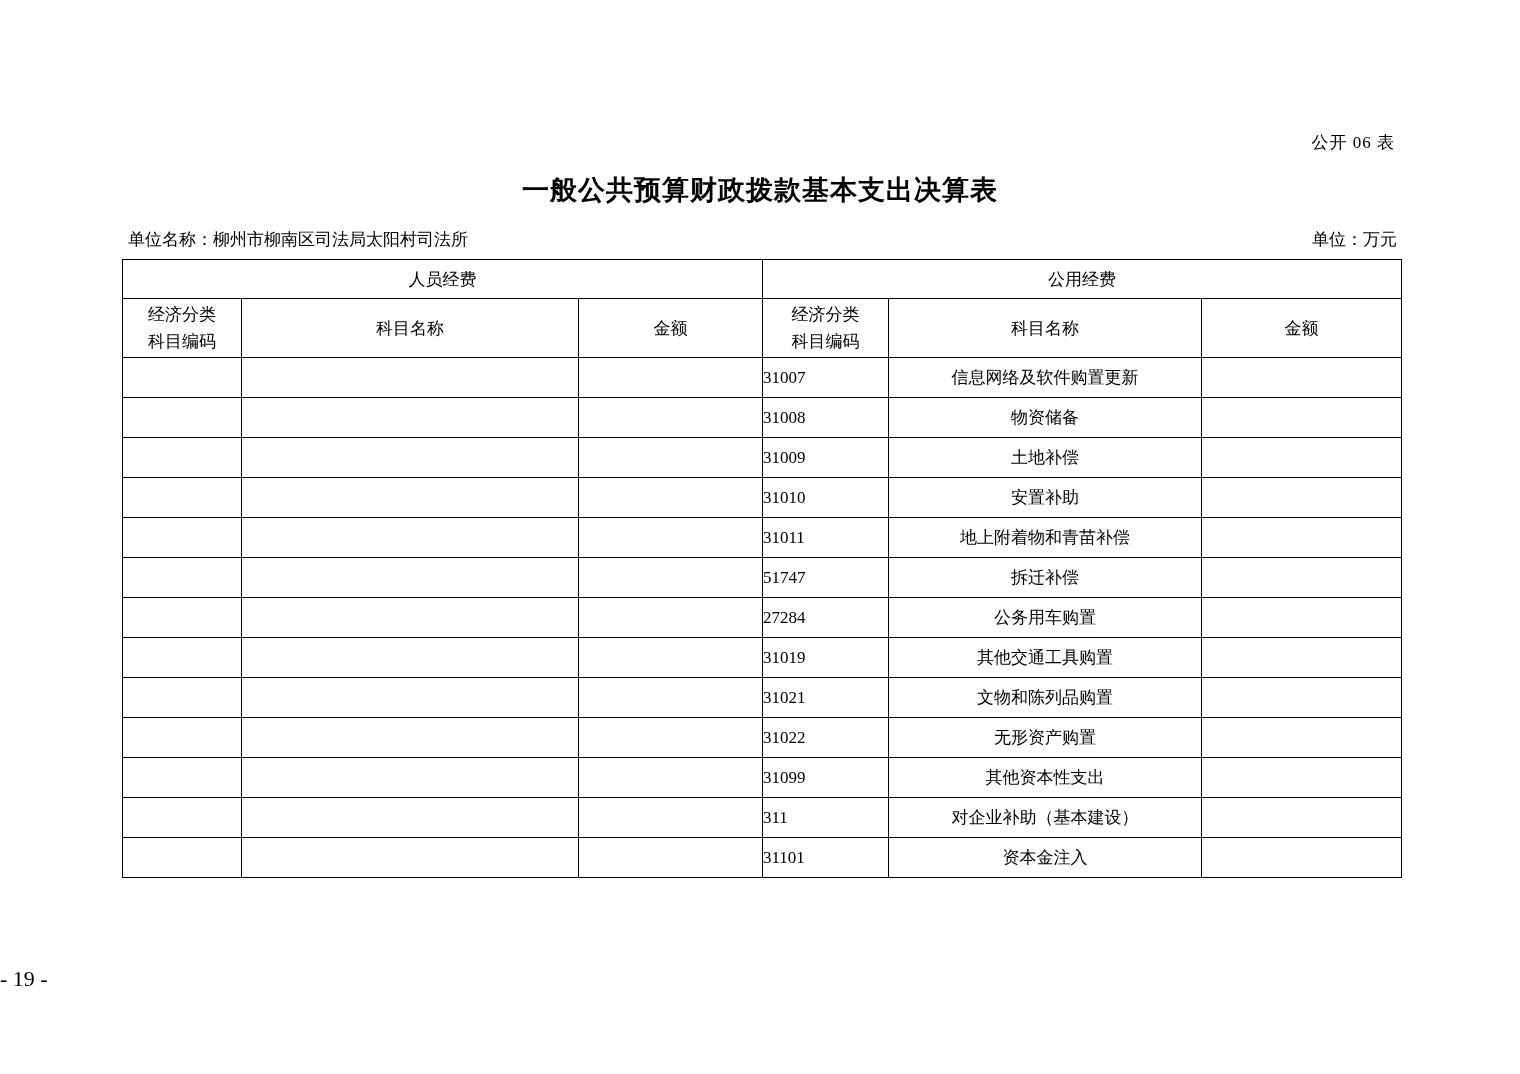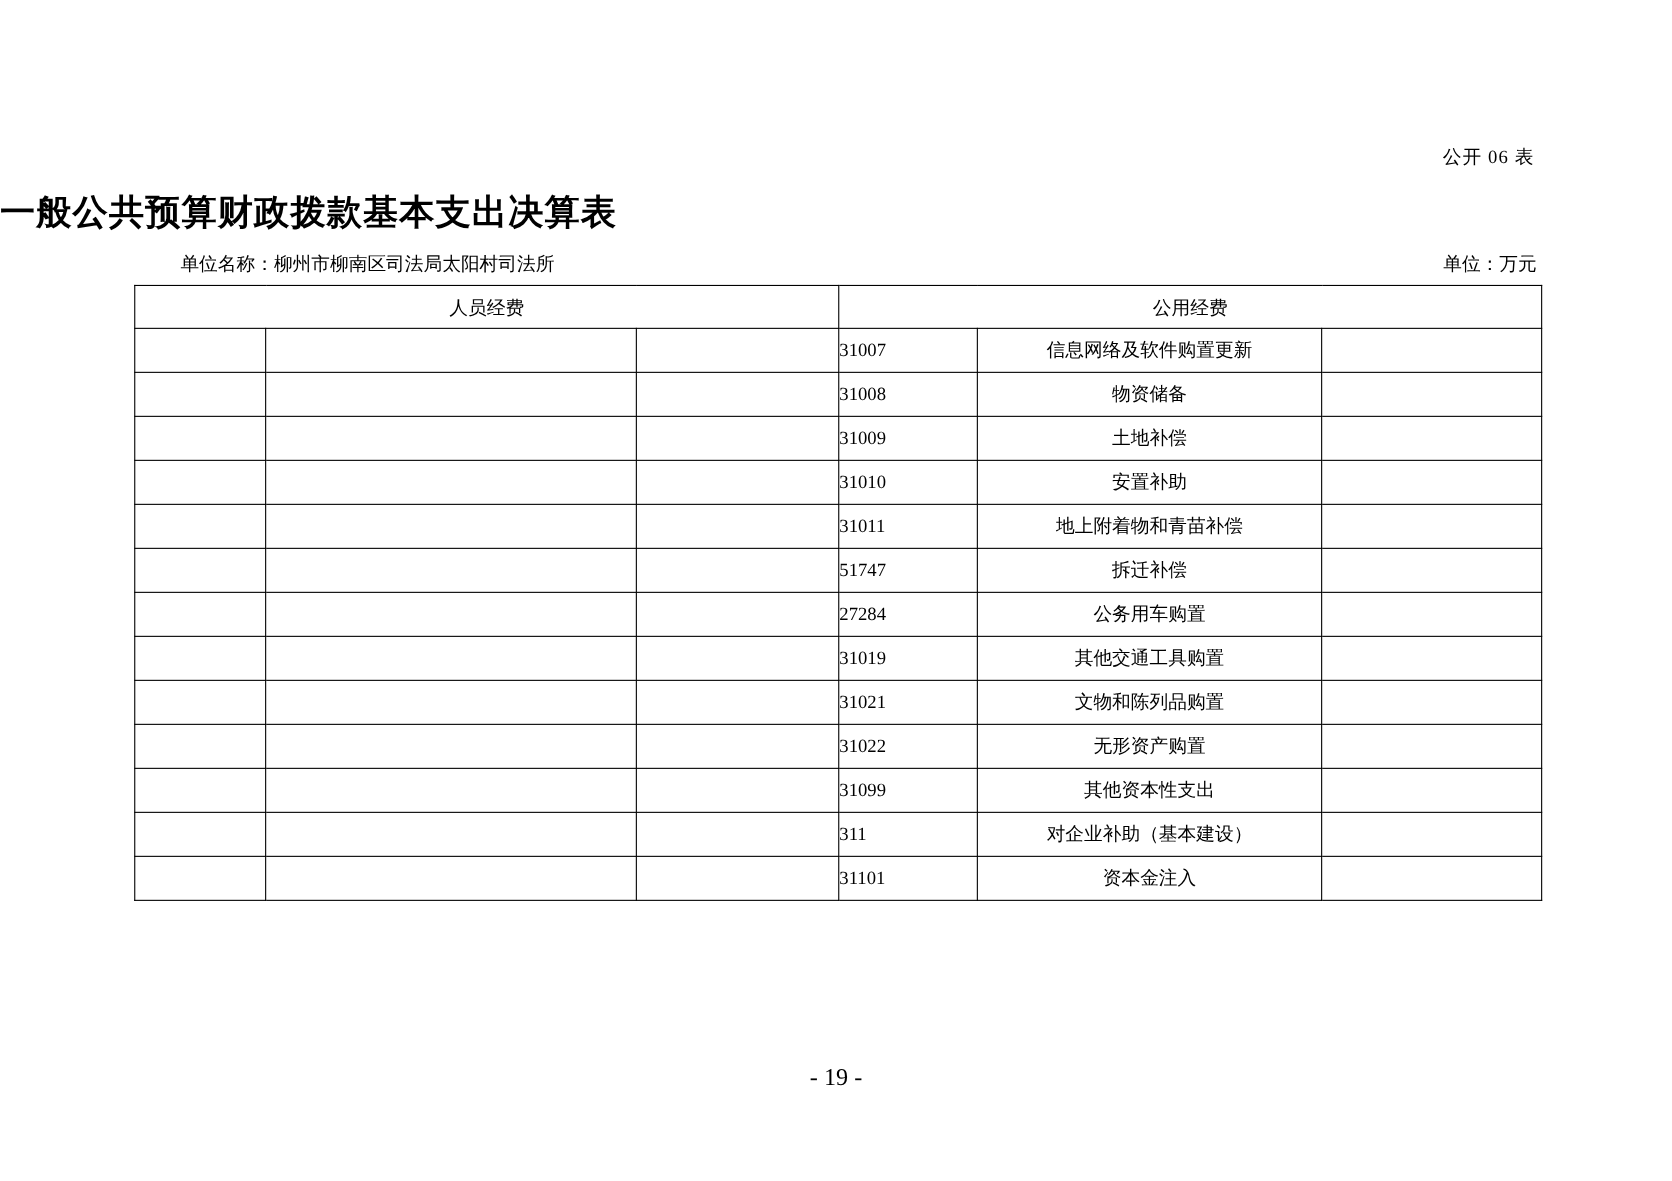--- a/index.html
+++ b/index.html
@@ -22,36 +22,36 @@
     right: 125px;
     font-size: 17px;
     letter-spacing: 1px;
   }
   .title {
     position: absolute;
     top: 172px;
     left: 0;
     width: 100%;
     margin: 0;
-    text-align: left;
-    font-size: 32px;
+    text-align: center;
+    font-size: 27px;
     font-weight: bold;
     letter-spacing: 1px;
   }
   .meta-row {
     position: absolute;
     top: 228px;
     left: 122px;
     width: 1279px;
     display: flex;
     justify-content: space-between;
     align-items: baseline;
     font-size: 17px;
   }
-  .meta-row .meta-left { padding-left: 6px; margin-left: 36px; }
+  .meta-row .meta-left { padding-left: 6px; }
   .meta-row .meta-right { padding-right: 4px; }
   table.fin-table {
     position: absolute;
     top: 259px;
     left: 122px;
     width: 1279px;
     border-collapse: collapse;
     table-layout: fixed;
   }
   .fin-table th, .fin-table td {
@@ -68,21 +68,20 @@
   .two-line span { display: block; line-height: 27px; }
   .fin-table tbody td { height: 40px; }
   .code-cell { text-align: left; padding-left: 8px; }
   .name-cell { text-align: center; padding-left: 10px; }
   .amount-cell { text-align: right; padding-right: 8px; }
   .page-number {
     position: absolute;
     top: 966px;
     left: 0;
     width: 100%;
-    text-align: center;
     font-size: 22px;
   }
 </style>
 </head>
 <body>
 
 <div class="page">
 
   <div class="doc-label">公开 06 表</div>
 
@@ -100,20 +99,34 @@
       <col style="width:184px">
       <col style="width:126px">
       <col style="width:313px">
       <col style="width:200px">
     </colgroup>
     <thead>
       <tr class="section-row">
         <th colspan="3">人员经费</th>
         <th colspan="3">公用经费</th>
       </tr>
+      <tr class="colhead-row">
+        <th class="two-line">
+          <span>经济分类</span>
+          <span>科目编码</span>
+        </th>
+        <th>科目名称</th>
+        <th>金额</th>
+        <th class="two-line">
+          <span>经济分类</span>
+          <span>科目编码</span>
+        </th>
+        <th>科目名称</th>
+        <th>金额</th>
+      </tr>
     </thead>
     <tbody>
         <tr>
           <td class="code-cell"></td>
           <td class="name-cell"></td>
           <td class="amount-cell"></td>
           <td class="code-cell">31007</td>
           <td class="name-cell">信息网络及软件购置更新</td>
           <td class="amount-cell"></td>
         </tr>

